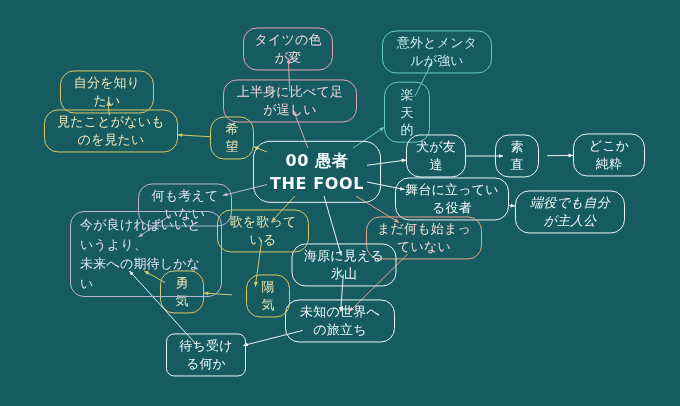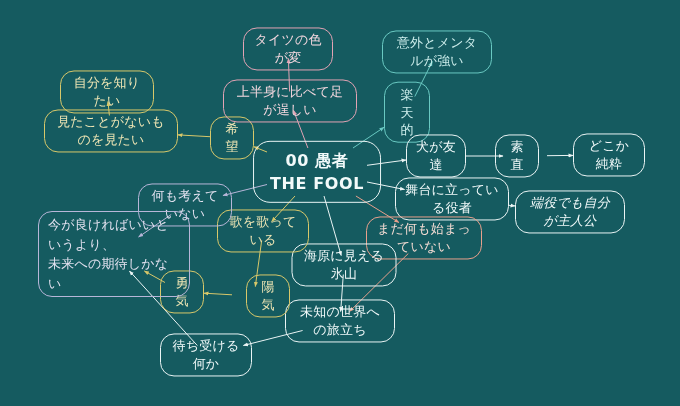--- a/index.html
+++ b/index.html
@@ -38,20 +38,21 @@
     white-space: nowrap;
     display: flex;
     align-items: center;
     justify-content: center;
   }
   .node.multiline {
     white-space: normal;
     text-align: left;
     justify-content: flex-end;
     line-height: 1.5;
+    margin-left: 32px;
   }
   .node-root {
     border-width: 1.5px;
     border-radius: 17px;
     font-size: 16px;
     font-weight: bold;
     padding: 7px 16px;
     line-height: 1.45;
     letter-spacing: 0.6px;
     white-space: pre-line;
@@ -154,21 +155,21 @@
       </div>
       <div class="node c-salmon" style="left: 424px; top: 238px; width: 116px;">
         <span style="white-space: pre-line;">まだ何も始まっていない</span>
       </div>
       <div class="node c-white" style="left: 344px; top: 265px; width: 105px;">
         <span style="white-space: pre-line;">海原に見える氷山</span>
       </div>
       <div class="node c-white" style="left: 340px; top: 321px; width: 110px;">
         <span style="white-space: pre-line;">未知の世界への旅立ち</span>
       </div>
-      <div class="node c-white" style="left: 206px; top: 355px; width: 92px;">
+      <div class="node c-white" style="left: 206px; top: 355px; width: 80px; border-radius: 8px;">
         <span style="white-space: pre-line;">待ち受ける何か</span>
       </div>
       <div class="node c-yellow" style="left: 263px; top: 231px; width: 92px;">
         <span style="white-space: pre-line;">歌を歌っている</span>
       </div>
       <div class="node c-yellow" style="left: 268px; top: 296px; width: 44px;">
         <span style="white-space: pre-line;">陽気</span>
       </div>
       <div class="node c-yellow" style="left: 182px; top: 292px; width: 44px;">
         <span style="white-space: pre-line;">勇気</span>

